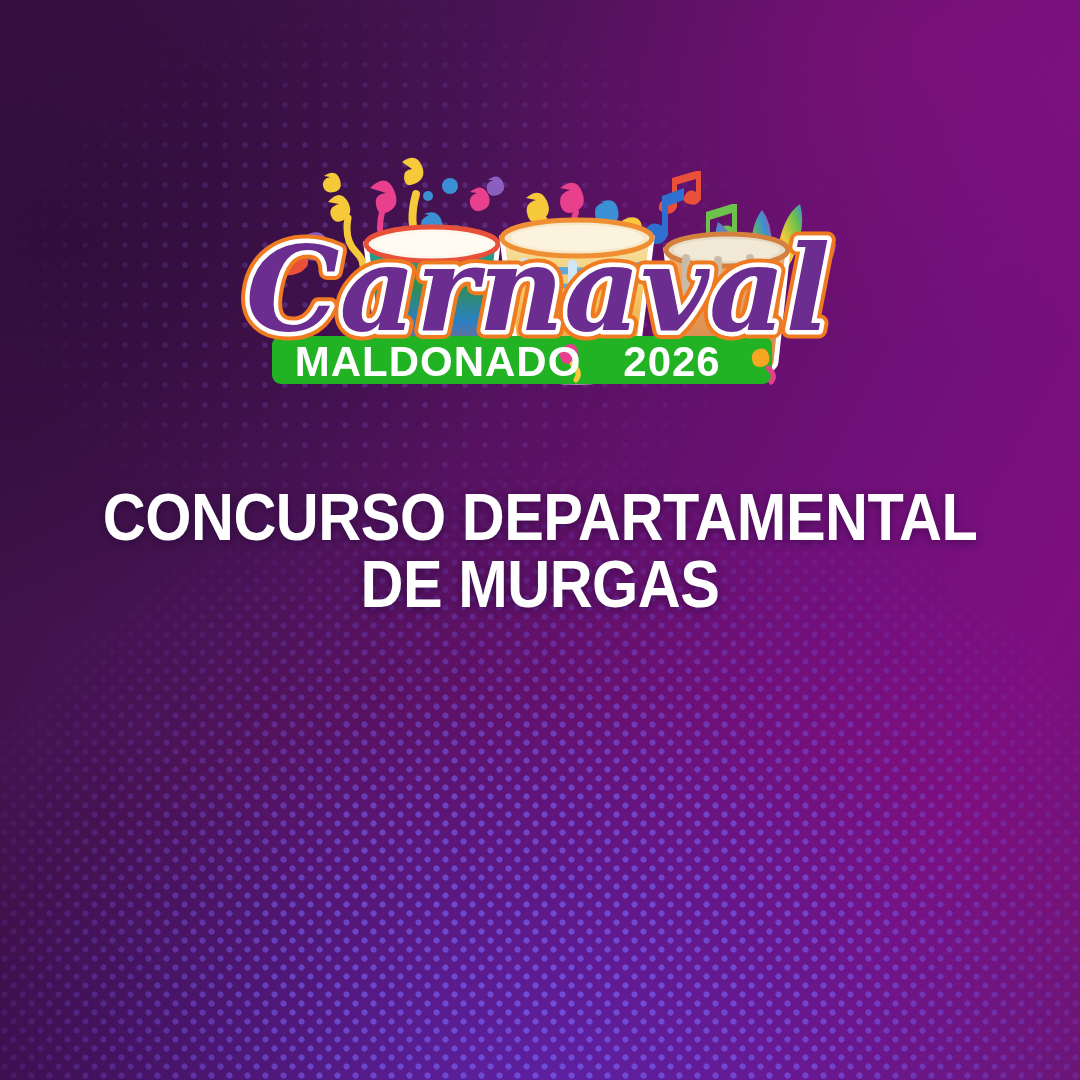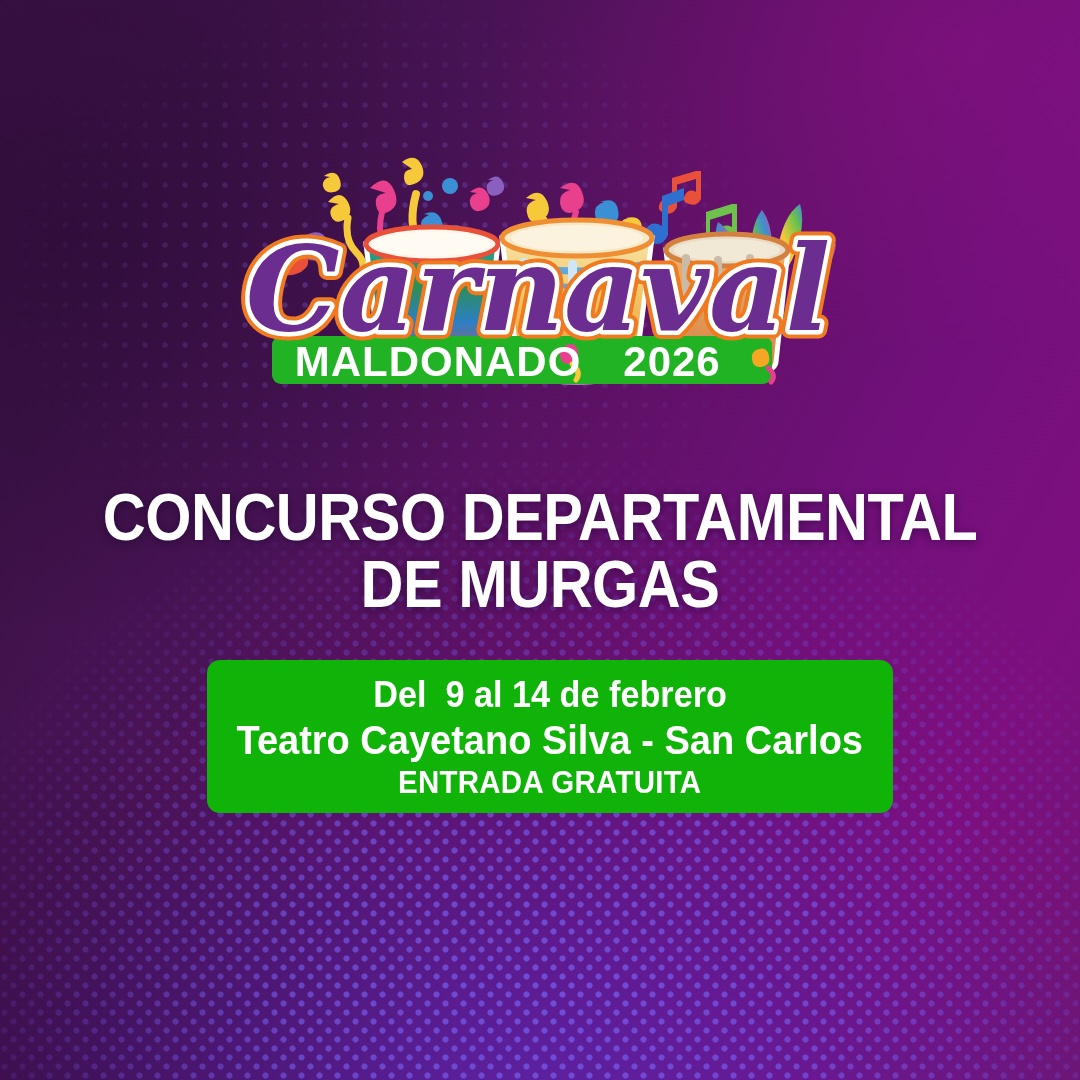--- a/index.html
+++ b/index.html
@@ -251,19 +251,14 @@
       <text x="218" y="236" text-anchor="middle" font-family="'Liberation Sans', sans-serif" font-size="42" font-weight="700" fill="#ffffff" letter-spacing="1">MALDONADO</text>
       <text x="452" y="236" text-anchor="middle" font-family="'Liberation Sans', sans-serif" font-size="42" font-weight="700" fill="#ffffff" letter-spacing="1">2026</text>
     </svg>
   </div>
 
   <div id="headline">
     <span class="hl-line">CONCURSO DEPARTAMENTAL</span>
     <span class="hl-line">DE MURGAS</span>
   </div>
 
-  <div id="info-panel">
-    <div class="info-line" id="info-dates">Del  9 al 14 de febrero</div>
-    <div class="info-line" id="info-venue">Teatro Cayetano Silva - San Carlos</div>
-    <div class="info-line" id="info-price">ENTRADA GRATUITA</div>
-  </div>
 
 </div>
 
 </body></html>

